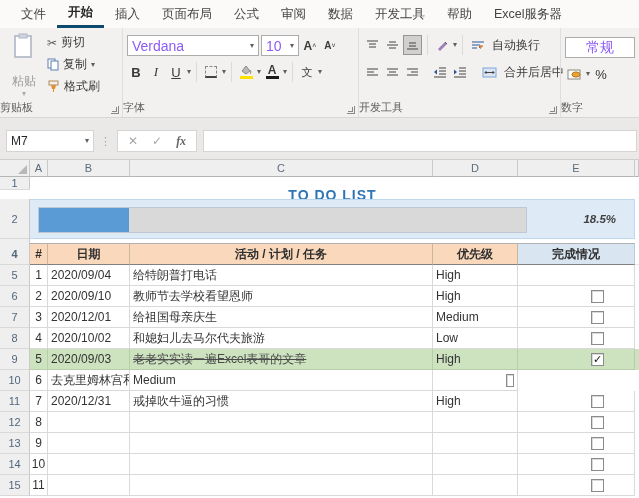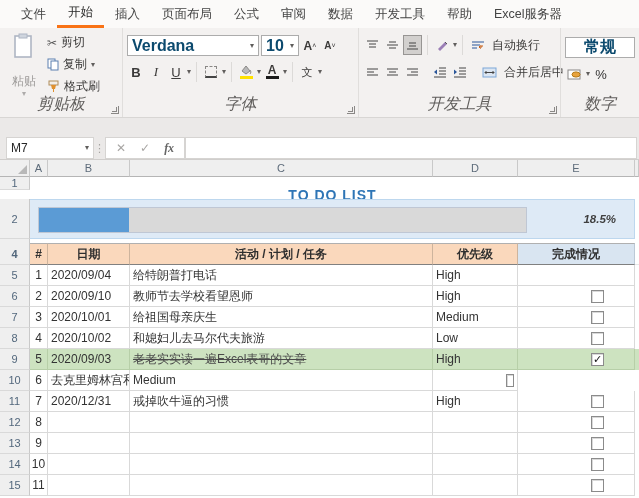--- a/index.html
+++ b/index.html
@@ -3,60 +3,60 @@
 <meta charset="utf-8">
 <style>
   * { margin:0; padding:0; box-sizing:border-box; }
   html,body { width:639px; height:498px; overflow:hidden; background:#fff;
     font-family:"Liberation Sans","DejaVu Sans",sans-serif; color:#3b3a39; }
 
   
   .tabbar { height:28px; background:#fbfaf9; display:flex; align-items:stretch;
     padding-left:10px; font-size:12.5px; color:#444; }
   .tab { padding:0 11px; display:flex; align-items:center; cursor:default; }
-  .tab.active { font-weight:normal; color:#262626; border-bottom:3px solid #f97316; }
+  .tab.active { font-weight:bold; color:#262626; border-bottom:3px solid #0c4a6e; }
 
   
   .ribbon { height:90px; background:#f3f1f0; border-bottom:1px solid #d8d6d4;
     display:flex; position:relative; font-size:12px; }
   .rgroup { position:relative; display:flex; flex-direction:column; padding:3px 4px 0 4px; }
   .rgroup + .rgroup { border-left:1px solid #e0dedc; }
-  .glabel { position:absolute; bottom:2px; left:0; right:0; text-align:center;
-    font-size:16px; color:#605e5c;font-style:italic; }
+  .glabel { position:absolute; bottom:2px; left:0; right:0; 
+    font-size:11px; color:#605e5c; }
   .launcher { position:absolute; bottom:3px; right:3px; width:8px; height:8px;
     border-right:1px solid #8a8886; border-bottom:1px solid #8a8886; }
   .launcher:after { content:""; position:absolute; right:1px; bottom:1px; width:4px; height:4px;
     border-right:1px solid #8a8886; border-bottom:1px solid #8a8886; transform:rotate(0deg); }
   .gbody { display:flex; flex:1; }
   .vsmallbtns { display:flex; flex-direction:column; justify-content:flex-start; gap:3px; padding-top:2px;}
   .smallbtn { display:flex; align-items:center; gap:4px; padding:1px 3px; white-space:nowrap; }
   .bigbtn { display:flex; flex-direction:column; align-items:center; width:40px; padding-top:2px; color:#9d9b99; }
   .bigbtn .blabel { font-size:12px; margin-top:14px; }
   .caret { font-size:8px; color:#605e5c; line-height:1; }
   .bigbtn .caret { color:#adabaa; }
   .combo { background:#fff; border:1px solid #acacac; height:21px; display:flex;
     align-items:center; padding:0 4px; gap:4px; }
-  .combo .cval { flex:1; font-size:16px; color:#0c4a6e;font-weight:bold; }
+  .combo .cval { flex:1; font-size:14px; color:#8b5cf6; }
   .rowline { display:flex; align-items:center; gap:2px; margin-top:3px; }
   .tbtn { min-width:18px; height:20px; display:flex; align-items:center; justify-content:center;
     padding:0 2px; }
   .tbtn.sel { background:#d2d0ce; border:1px solid #979593; }
   .vsep { width:1px; height:20px; background:#dcdad8; margin:0 3px; }
   .bold-b { font-weight:bold; font-size:13px; }
   .ital-i { font-style:italic; font-family:"Liberation Serif",serif; font-size:13px; }
   .und-u { text-decoration:underline; font-size:13px; }
   .afont { font-weight:bold; font-size:12px; line-height:10px; }
   .colorbar { display:block; width:13px; height:3px; margin-top:1px; }
   .borderico { width:12px; height:12px; border:1px dashed #8a8886; border-bottom:2px solid #444; }
   .alico { display:block; }
   .wrapico,.mergico { margin-right:3px; }
 
   
   .fbar { height:42px; background:#ebe9e8; border-bottom:1px solid #d0cecc;
-    display:flex; align-items:flex-end; padding:5px 2px 0 6px; }
+    display:flex; align-items:center; padding:5px 2px 0 6px; gap:6px; }
   .namebox { width:88px; height:22px; background:#fff; border:1px solid #d6d4d2;
     display:flex; align-items:center; padding:0 4px; font-size:12px; color:#262626; }
   .namebox .cval { flex:1; }
   .fdots { color:#a5a3a1; font-size:11px; line-height:22px; }
   .fbtns { height:22px; background:#fff; border:1px solid #d6d4d2; display:flex;
     align-items:center; gap:14px; padding:0 10px; color:#a8a6a4; font-size:12px; }
   .fx { font-style:italic; font-family:"Liberation Serif",serif; color:#666; font-weight:bold; }
   .finput { flex:1; height:22px; background:#fff; border:1px solid #d6d4d2; }
 
   
@@ -395,21 +395,21 @@
         <div class="cell">教师节去学校看望恩师</div>
         <div class="cell">High</div>
         <div class="cell cbwrap">
           <div class="cb"></div>
         </div>
         <div class="cell nob sliver"></div>
       </div>
       <div class="srow drow">
         <div class="rh">7</div>
         <div class="cell cnum">3</div>
-        <div class="cell">2020/10/01</div>
+        <div class="cell">2020/12/01</div>
         <div class="cell">给祖国母亲庆生</div>
         <div class="cell">Medium</div>
         <div class="cell cbwrap">
           <div class="cb"></div>
         </div>
         <div class="cell nob sliver"></div>
       </div>
       <div class="srow drow">
         <div class="rh">8</div>
         <div class="cell cnum">4</div>

